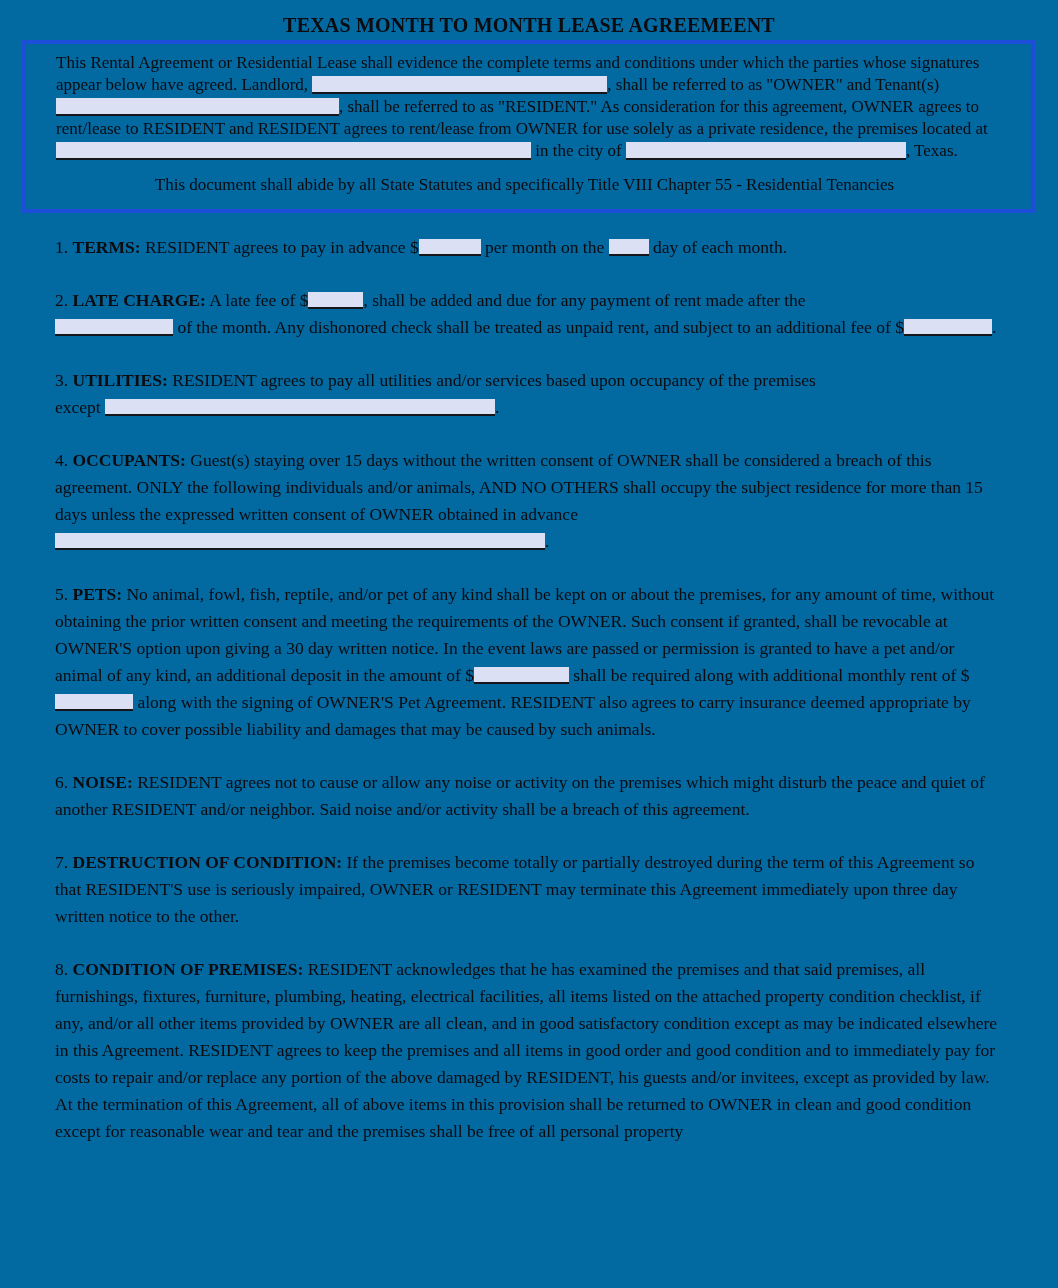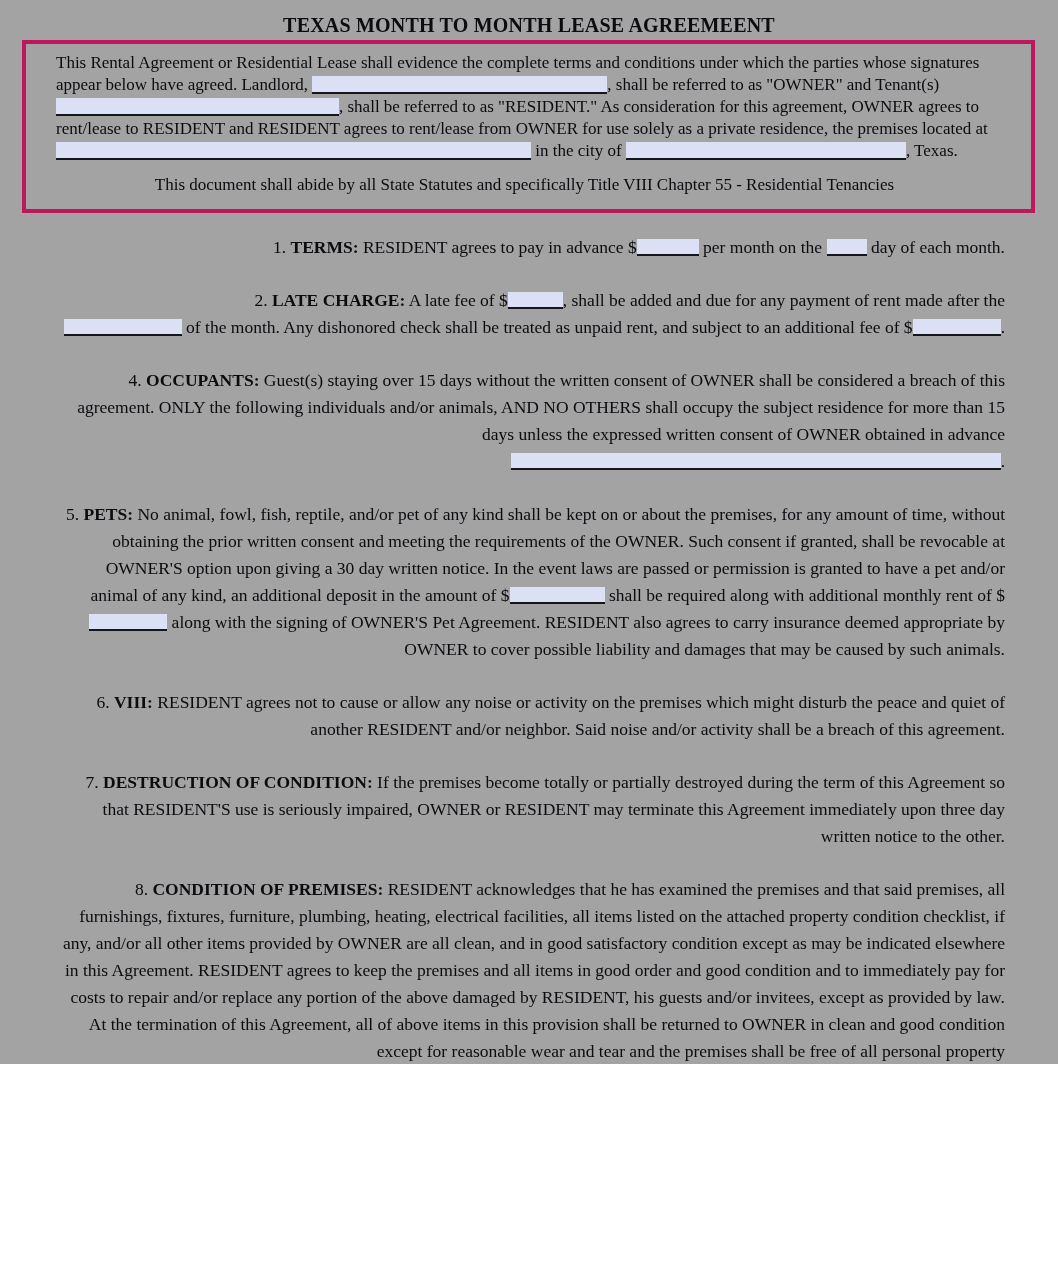--- a/index.html
+++ b/index.html
@@ -1,50 +1,49 @@
 <!DOCTYPE html>
 <html><head>
 <meta charset="utf-8">
 <style>
   html, body { margin: 0; padding: 0; background: #ffffff; }
   .page {
     width: 1058px;
-    height: 1064px;
+    height: 1288px;
     box-sizing: border-box;
-    background: #a3a3a3;
+    background: #0369a1;
     font-family: "Liberation Serif", "DejaVu Serif", serif;
     color: #0b0b10;
     overflow: hidden;
     padding-top: 13px;
   }
   .doc-title {
     margin: 0;
     text-align: center;
     font-size: 20px;
     font-weight: 700;
     letter-spacing: 0.2px;
     line-height: 24px;
   }
   .intro-box {
     margin: 3px 23px 0 22px;
-    border: 4px solid #be185d;
+    border: 4px solid #1d4ed8;
     padding: 8px 38px 13px 30px;
     font-size: 17px;
     line-height: 22px;
   }
   .intro-par { margin: 0; }
   .statute {
     margin: 12px 0 0 0;
     text-align: center;
   }
   .sections {
     margin: 21px 53px 0 55px;
     font-size: 17.5px;
     line-height: 27px;
-    text-align: right;
   }
   .section { margin: 0 0 26px 0; }
   .section strong { font-weight: 700; }
   .blank {
     display: inline-block;
     background: #dbe0f5;
     border-bottom: 2px solid #15151c;
     height: 15px;
     vertical-align: -3px;
   }
@@ -57,19 +56,20 @@
   <h1 class="doc-title">TEXAS MONTH TO MONTH LEASE AGREEMEENT</h1>
 
   <div class="intro-box">
     <p class="intro-par" id="intro-paragraph">This Rental Agreement or Residential Lease shall evidence the complete terms and conditions under which the parties whose signatures appear below have agreed. Landlord, <span class="blank" style="width: 295px; background: rgb(219, 224, 245);"></span>, shall be referred to as "OWNER" and Tenant(s) <span class="blank" style="width: 283px; background: rgb(219, 224, 245);"></span>, shall be referred to as "RESIDENT." As consideration for this agreement, OWNER agrees to rent/lease to RESIDENT and RESIDENT agrees to rent/lease from OWNER for use solely as a private residence, the premises located at <span class="blank" style="width: 475px; background: rgb(219, 224, 245);"></span> in the city of <span class="blank" style="width: 280px; background: rgb(219, 224, 245);"></span>, Texas.</p>
     <p class="statute">This document shall abide by all State Statutes and specifically Title VIII Chapter 55 - Residential Tenancies</p>
   </div>
 
   <div class="sections" id="sections">
       <p class="section">1. <strong>TERMS:</strong> RESIDENT agrees to pay in advance $<span class="blank" style="width: 62px; background: rgb(219, 224, 245);"></span> per month on the <span class="blank" style="width: 40px; background: rgb(219, 224, 245);"></span> day of each month.</p>
       <p class="section">2. <strong>LATE CHARGE:</strong> A late fee of $<span class="blank" style="width: 55px; background: rgb(219, 224, 245);"></span>, shall be added and due for any payment of rent made after the<br><span class="blank" style="width: 118px; background: rgb(219, 224, 245);"></span> of the month. Any dishonored check shall be treated as unpaid rent, and subject to an additional fee of $<span class="blank" style="width: 88px; background: rgb(219, 224, 245);"></span>.</p>
+      <p class="section">3. <strong>UTILITIES:</strong> RESIDENT agrees to pay all utilities and/or services based upon occupancy of the premises<br>except <span class="blank" style="width: 390px; background: rgb(219, 224, 245);"></span>.</p>
       <p class="section">4. <strong>OCCUPANTS:</strong> Guest(s) staying over 15 days without the written consent of OWNER shall be considered a breach of this agreement. ONLY the following individuals and/or animals, AND NO OTHERS shall occupy the subject residence for more than 15 days unless the expressed written consent of OWNER obtained in advance<br><span class="blank" style="width: 490px; background: rgb(219, 224, 245);"></span>.</p>
       <p class="section">5. <strong>PETS:</strong> No animal, fowl, fish, reptile, and/or pet of any kind shall be kept on or about the premises, for any amount of time, without obtaining the prior written consent and meeting the requirements of the OWNER. Such consent if granted, shall be revocable at OWNER'S option upon giving a 30 day written notice. In the event laws are passed or permission is granted to have a pet and/or animal of any kind, an additional deposit in the amount of $<span class="blank" style="width: 95px; background: rgb(219, 224, 245);"></span> shall be required along with additional monthly rent of $<span class="blank" style="width: 78px; background: rgb(219, 224, 245);"></span> along with the signing of OWNER'S Pet Agreement. RESIDENT also agrees to carry insurance deemed appropriate by OWNER to cover possible liability and damages that may be caused by such animals.</p>
-      <p class="section">6. <strong>VIII:</strong> RESIDENT agrees not to cause or allow any noise or activity on the premises which might disturb the peace and quiet of another RESIDENT and/or neighbor. Said noise and/or activity shall be a breach of this agreement.</p>
+      <p class="section">6. <strong>NOISE:</strong> RESIDENT agrees not to cause or allow any noise or activity on the premises which might disturb the peace and quiet of another RESIDENT and/or neighbor. Said noise and/or activity shall be a breach of this agreement.</p>
       <p class="section">7. <strong>DESTRUCTION OF CONDITION:</strong> If the premises become totally or partially destroyed during the term of this Agreement so that RESIDENT'S use is seriously impaired, OWNER or RESIDENT may terminate this Agreement immediately upon three day written notice to the other.</p>
       <p class="section">8. <strong>CONDITION OF PREMISES:</strong> RESIDENT acknowledges that he has examined the premises and that said premises, all furnishings, fixtures, furniture, plumbing, heating, electrical facilities, all items listed on the attached property condition checklist, if any, and/or all other items provided by OWNER are all clean, and in good satisfactory condition except as may be indicated elsewhere in this Agreement. RESIDENT agrees to keep the premises and all items in good order and good condition and to immediately pay for costs to repair and/or replace any portion of the above damaged by RESIDENT, his guests and/or invitees, except as provided by law. At the termination of this Agreement, all of above items in this provision shall be returned to OWNER in clean and good condition except for reasonable wear and tear and the premises shall be free of all personal property</p>
     </div>
 </div>
 
 </body></html>

